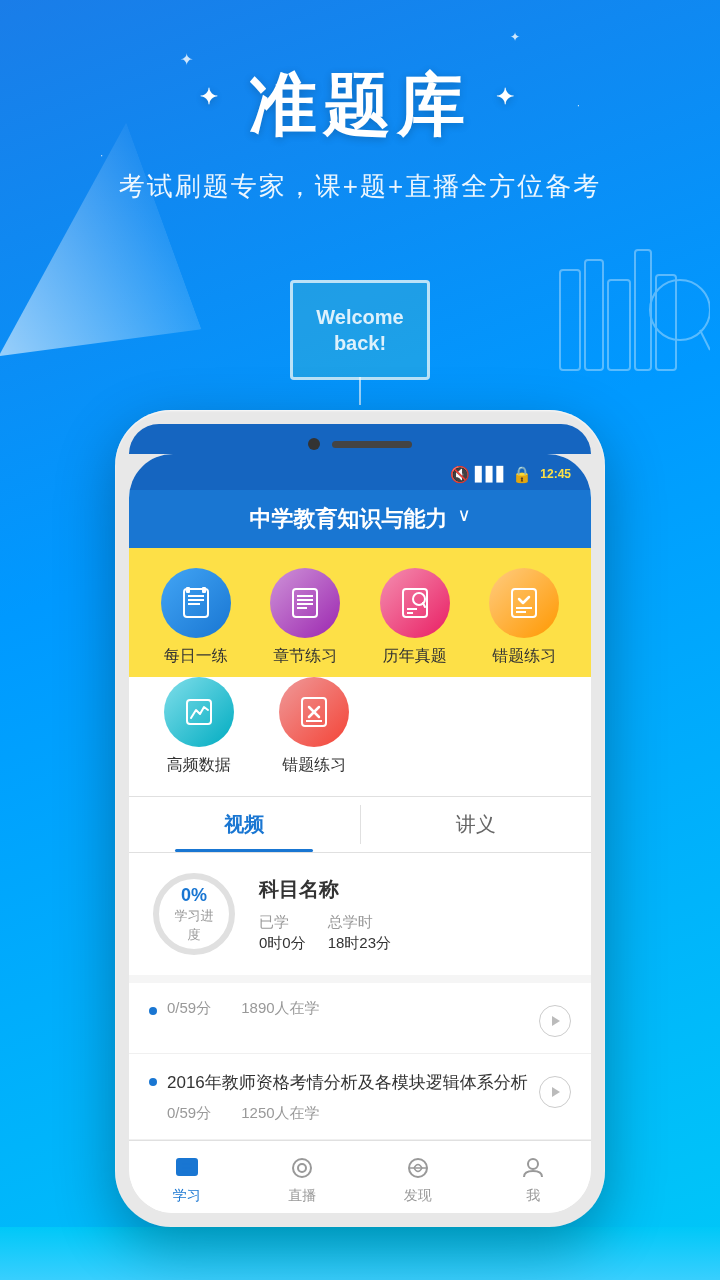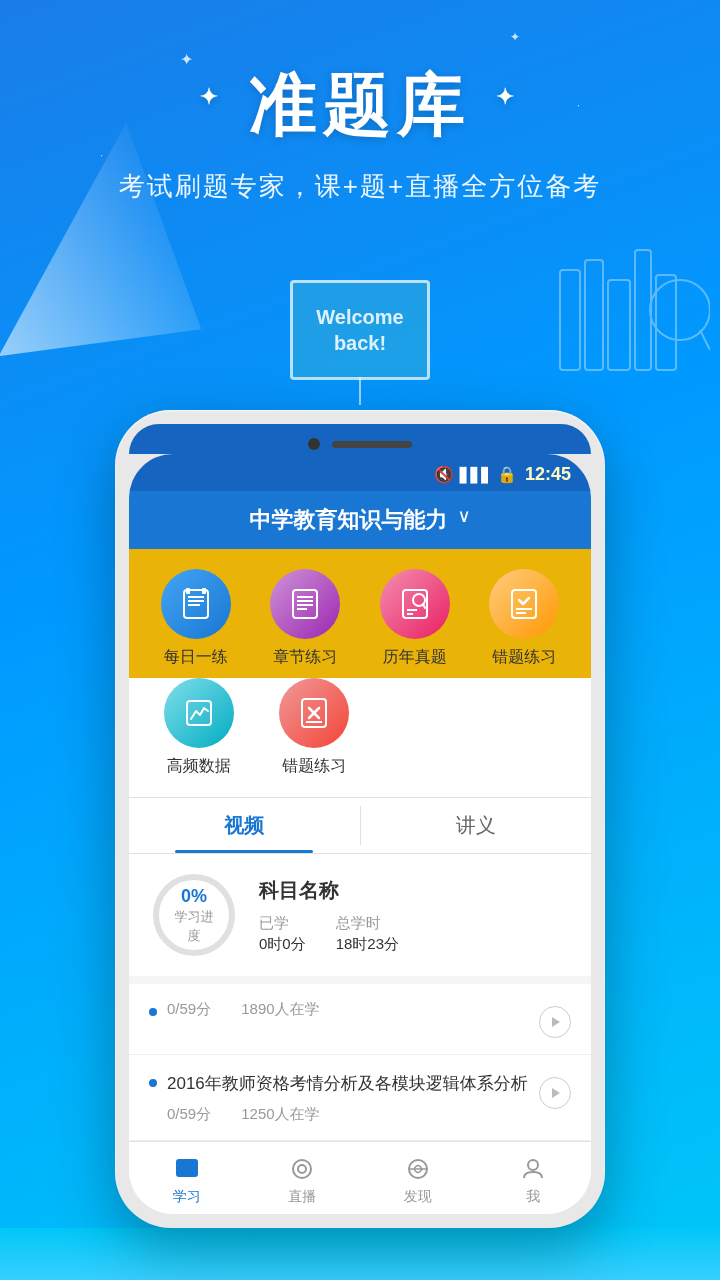--- a/index.html
+++ b/index.html
@@ -153,22 +153,22 @@
 
     .status-icons {
       display: flex;
       align-items: center;
       gap: 5px;
       color: white;
       font-size: 16px;
     }
 
     .status-time {
-      color: #fef9c3;
-      font-size: 18px;
+      color: #fde047;
+      font-size: 12px;
       font-weight: 600;
     }
 
     .camera-dot {
       width: 12px;
       height: 12px;
       background: #333;
       border-radius: 50%;
     }
 
@@ -194,21 +194,21 @@
       font-weight: 600;
     }
 
     .nav-arrow {
       color: white;
       font-size: 18px;
     }
 
     
     .icon-grid {
-      background: #eab308;
+      background: #fde047;
       padding: 20px 16px 10px;
       display: grid;
       grid-template-columns: repeat(4, 1fr);
       gap: 16px 8px;
     }
 
     .icon-item {
       display: flex;
       flex-direction: column;
       align-items: center;
@@ -343,21 +343,21 @@
 
     .subject-name {
       font-size: 20px;
       color: #333;
       font-weight: 600;
       margin-bottom: 10px;
     }
 
     .time-info {
       display: flex;
-      gap: 30px;
+      gap: 22px;
     }
 
     .time-item {
       display: flex;
       flex-direction: column;
       gap: 2px;
     }
 
     .time-item-label {
       font-size: 15px;

